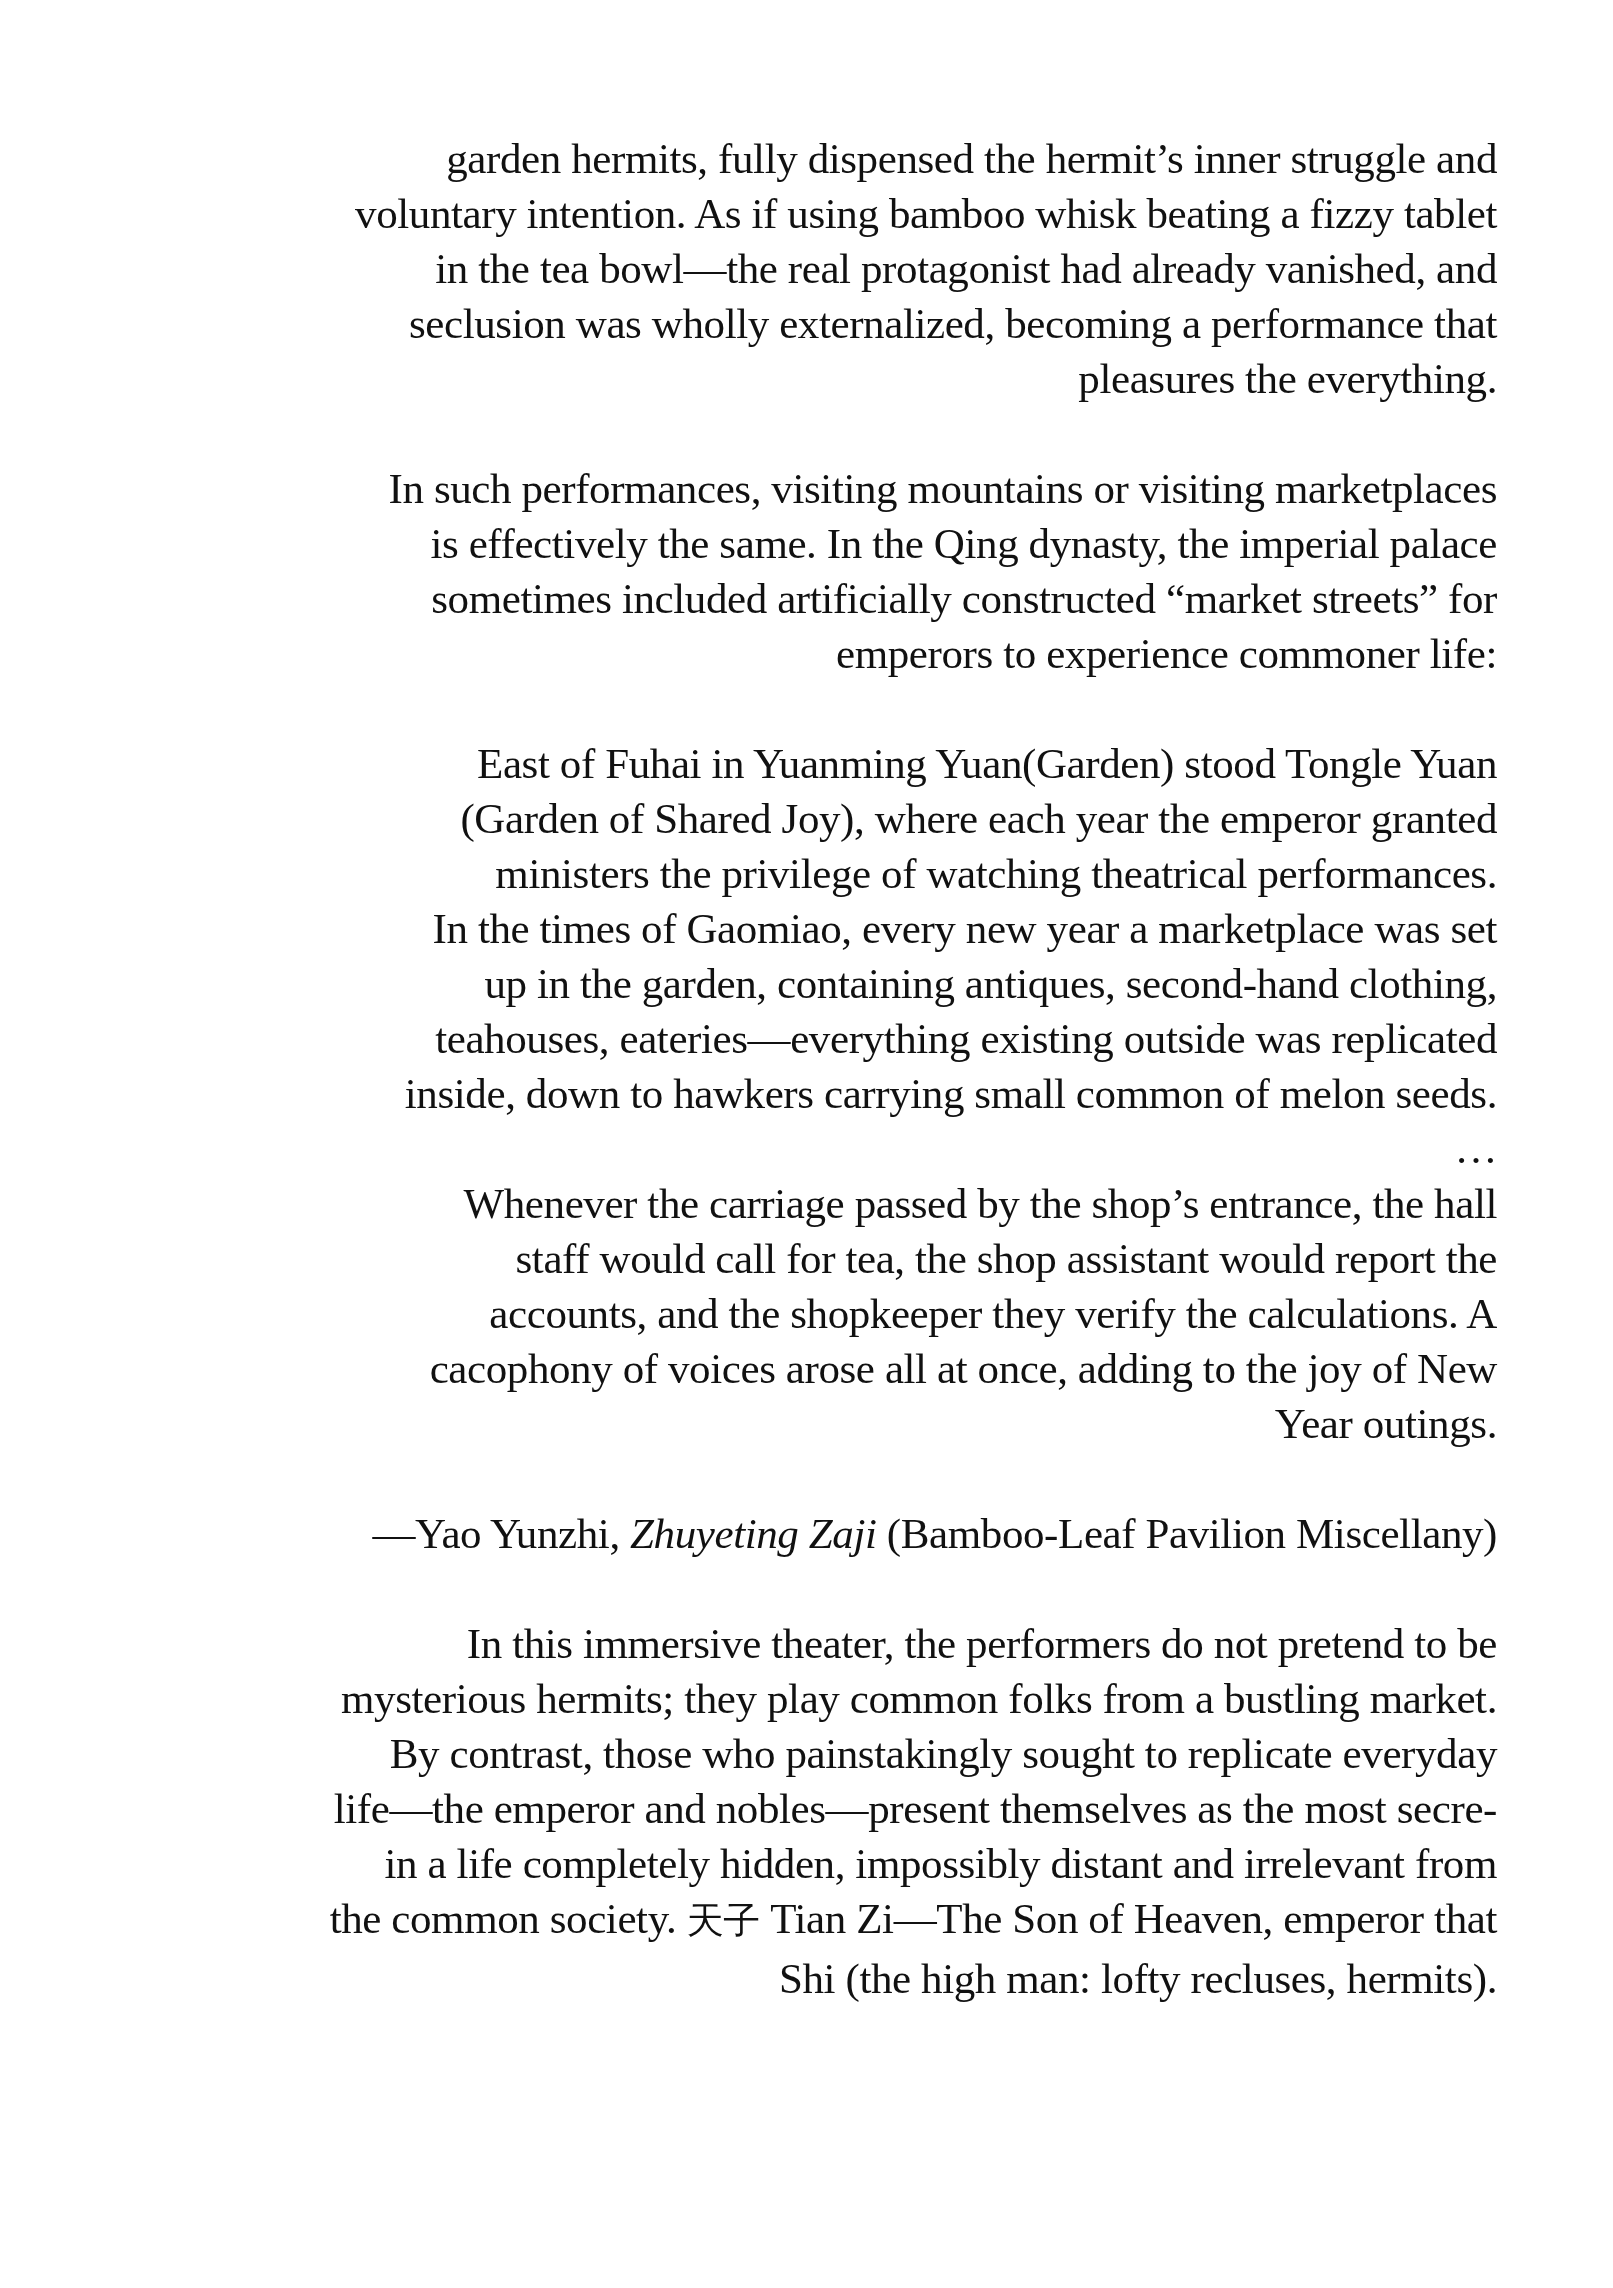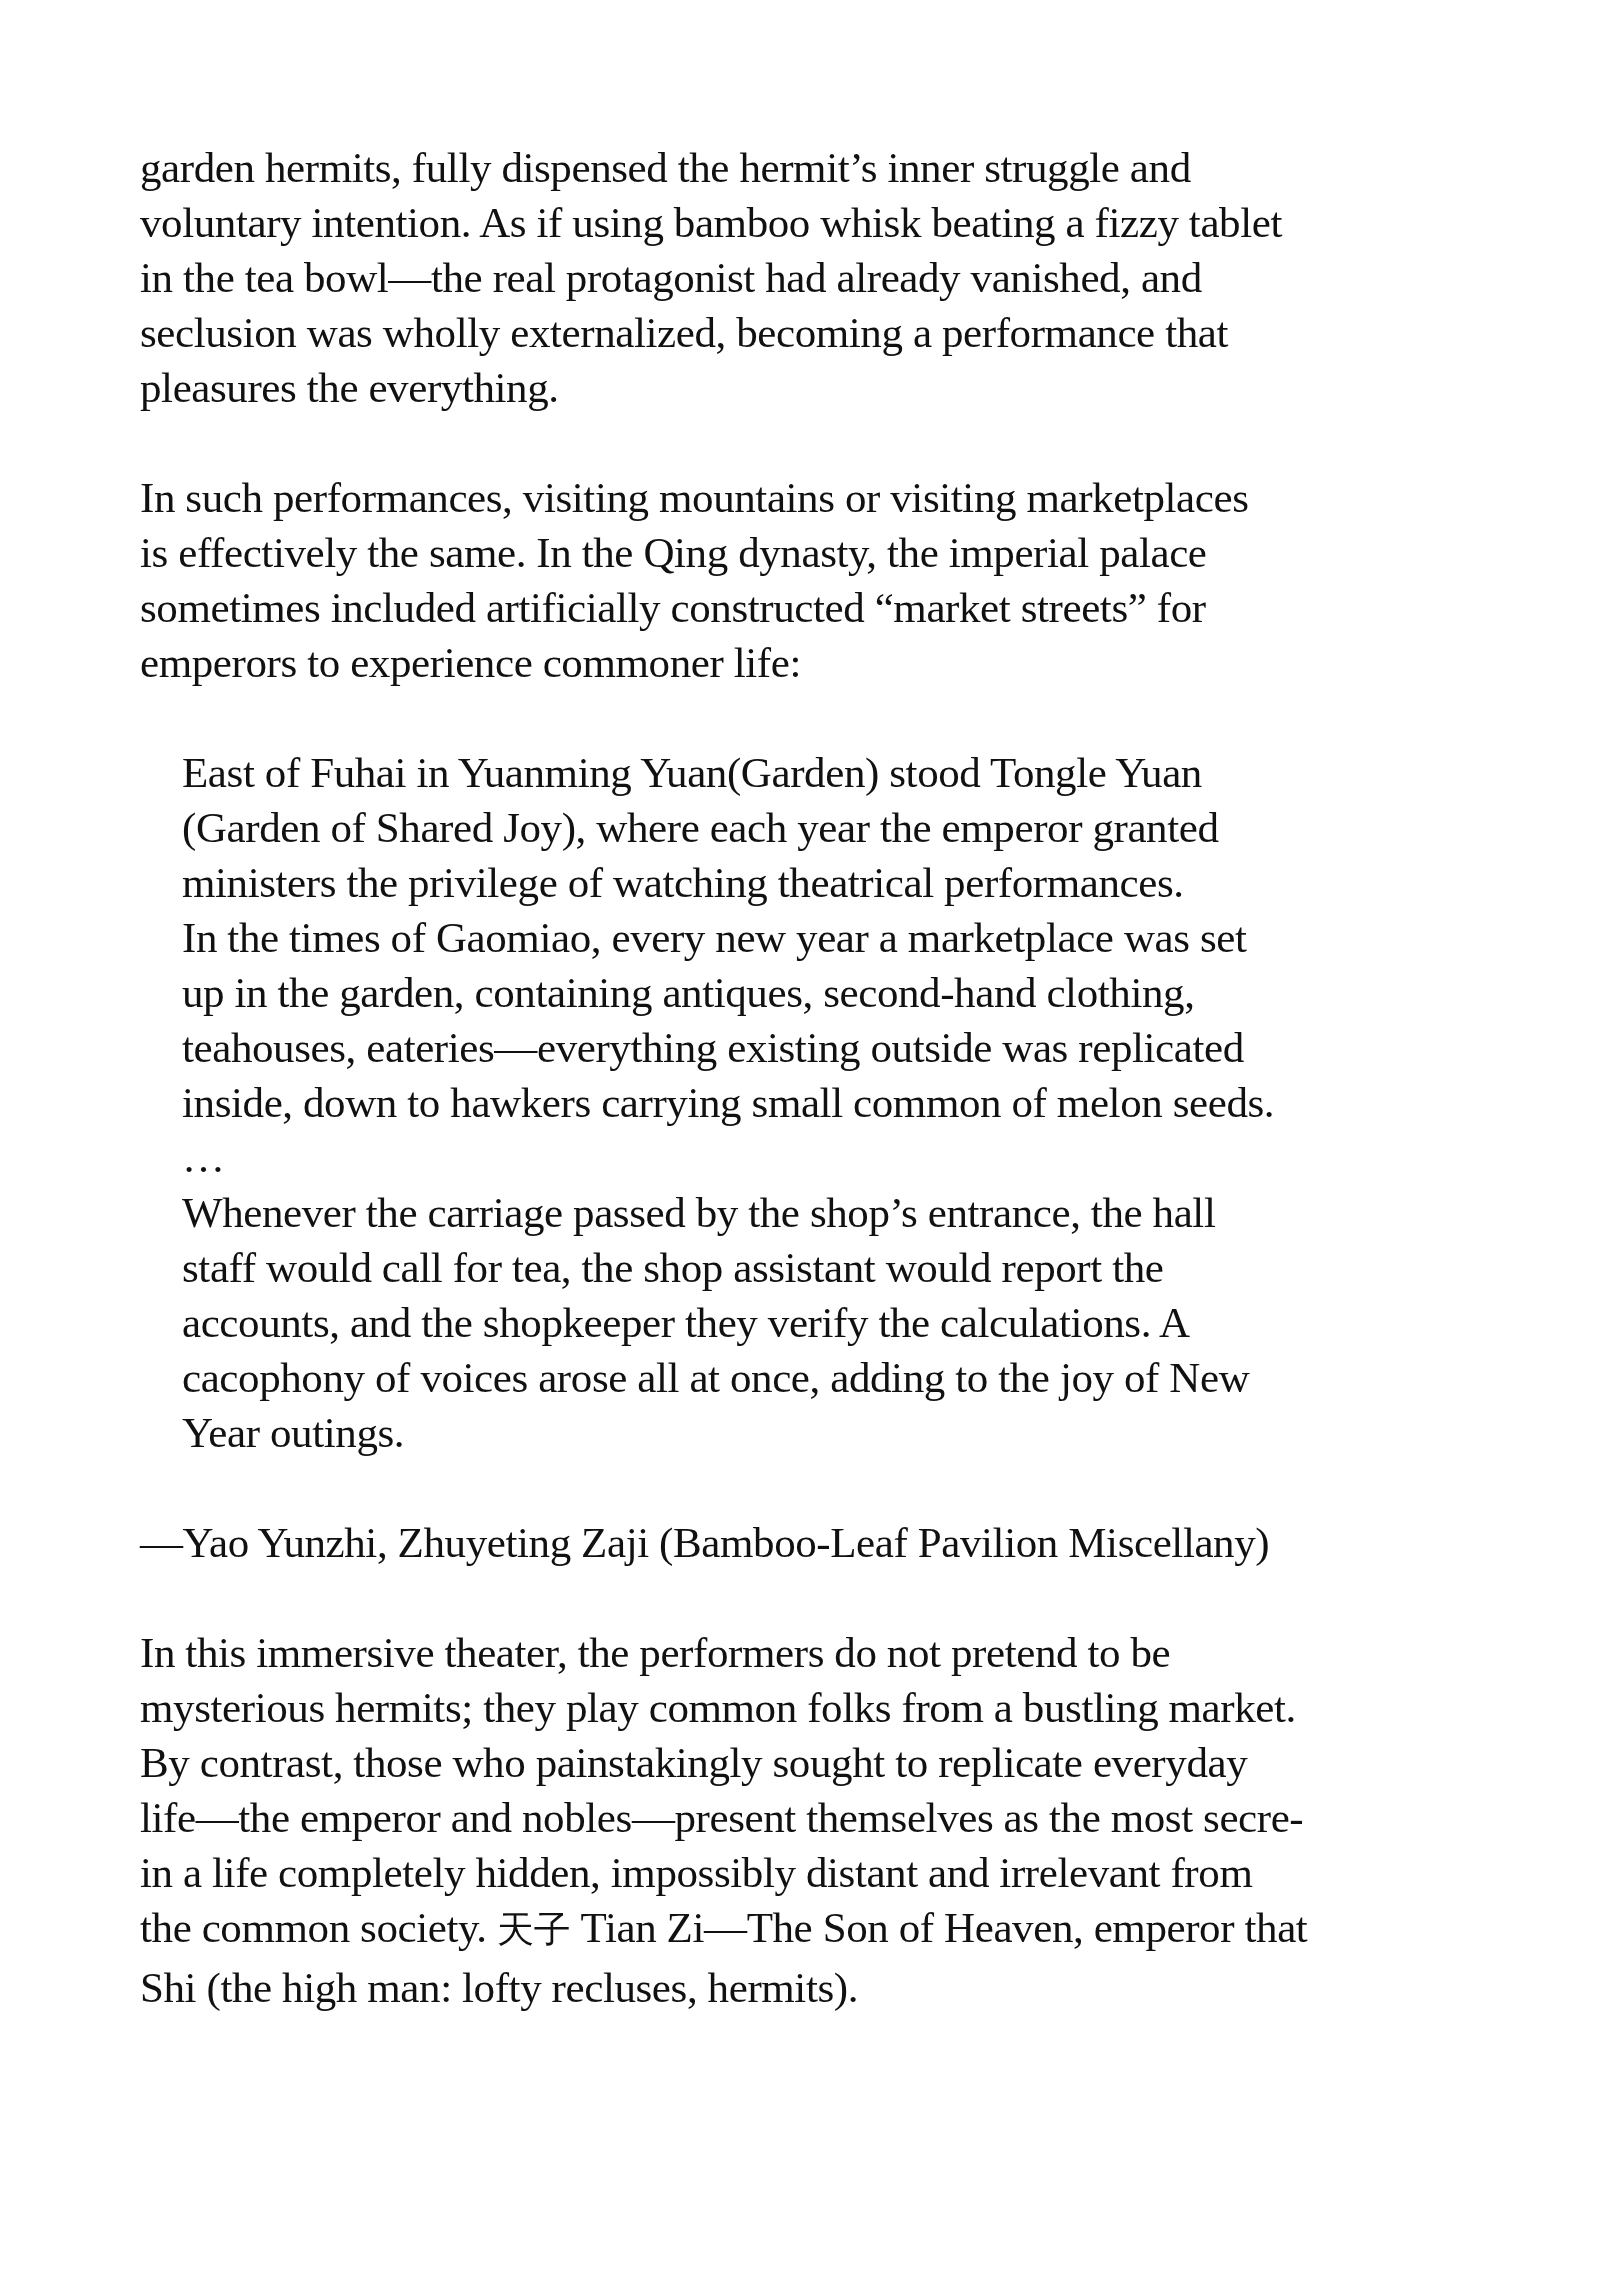--- a/index.html
+++ b/index.html
@@ -11,22 +11,23 @@
       width: 1613px;
       height: 2289px;
       position: relative;
       overflow: hidden;
       color: #111111;
       font-family: "Liberation Serif", "DejaVu Serif", serif;
     }
     .page {
       position: absolute;
       left: 140px;
-      top: 140px;
+      top: 131px;
       width: 1357px;
+      text-align: right;
     }
     .para {
       font-size: 43px;
       line-height: 55px;
       margin: 0;
       letter-spacing: -0.4px;
     }
     .line {
       display: block;
       white-space: nowrap;
@@ -34,20 +35,21 @@
     .p1 { margin-top: 0; }
     .p2 { margin-top: 55px; }
     .quote {
       margin-top: 55px;
       padding-left: 42px;
     }
     .citation {
       margin-top: 55px;
     }
     .citation .title {
+      font-style: italic;
     }
     .p3 { margin-top: 55px; }
     .cjk {
       font-family: Liberation Mono, monospace;
       font-size: 37px;
     }
   </style>
 </head>
 <body>
 

